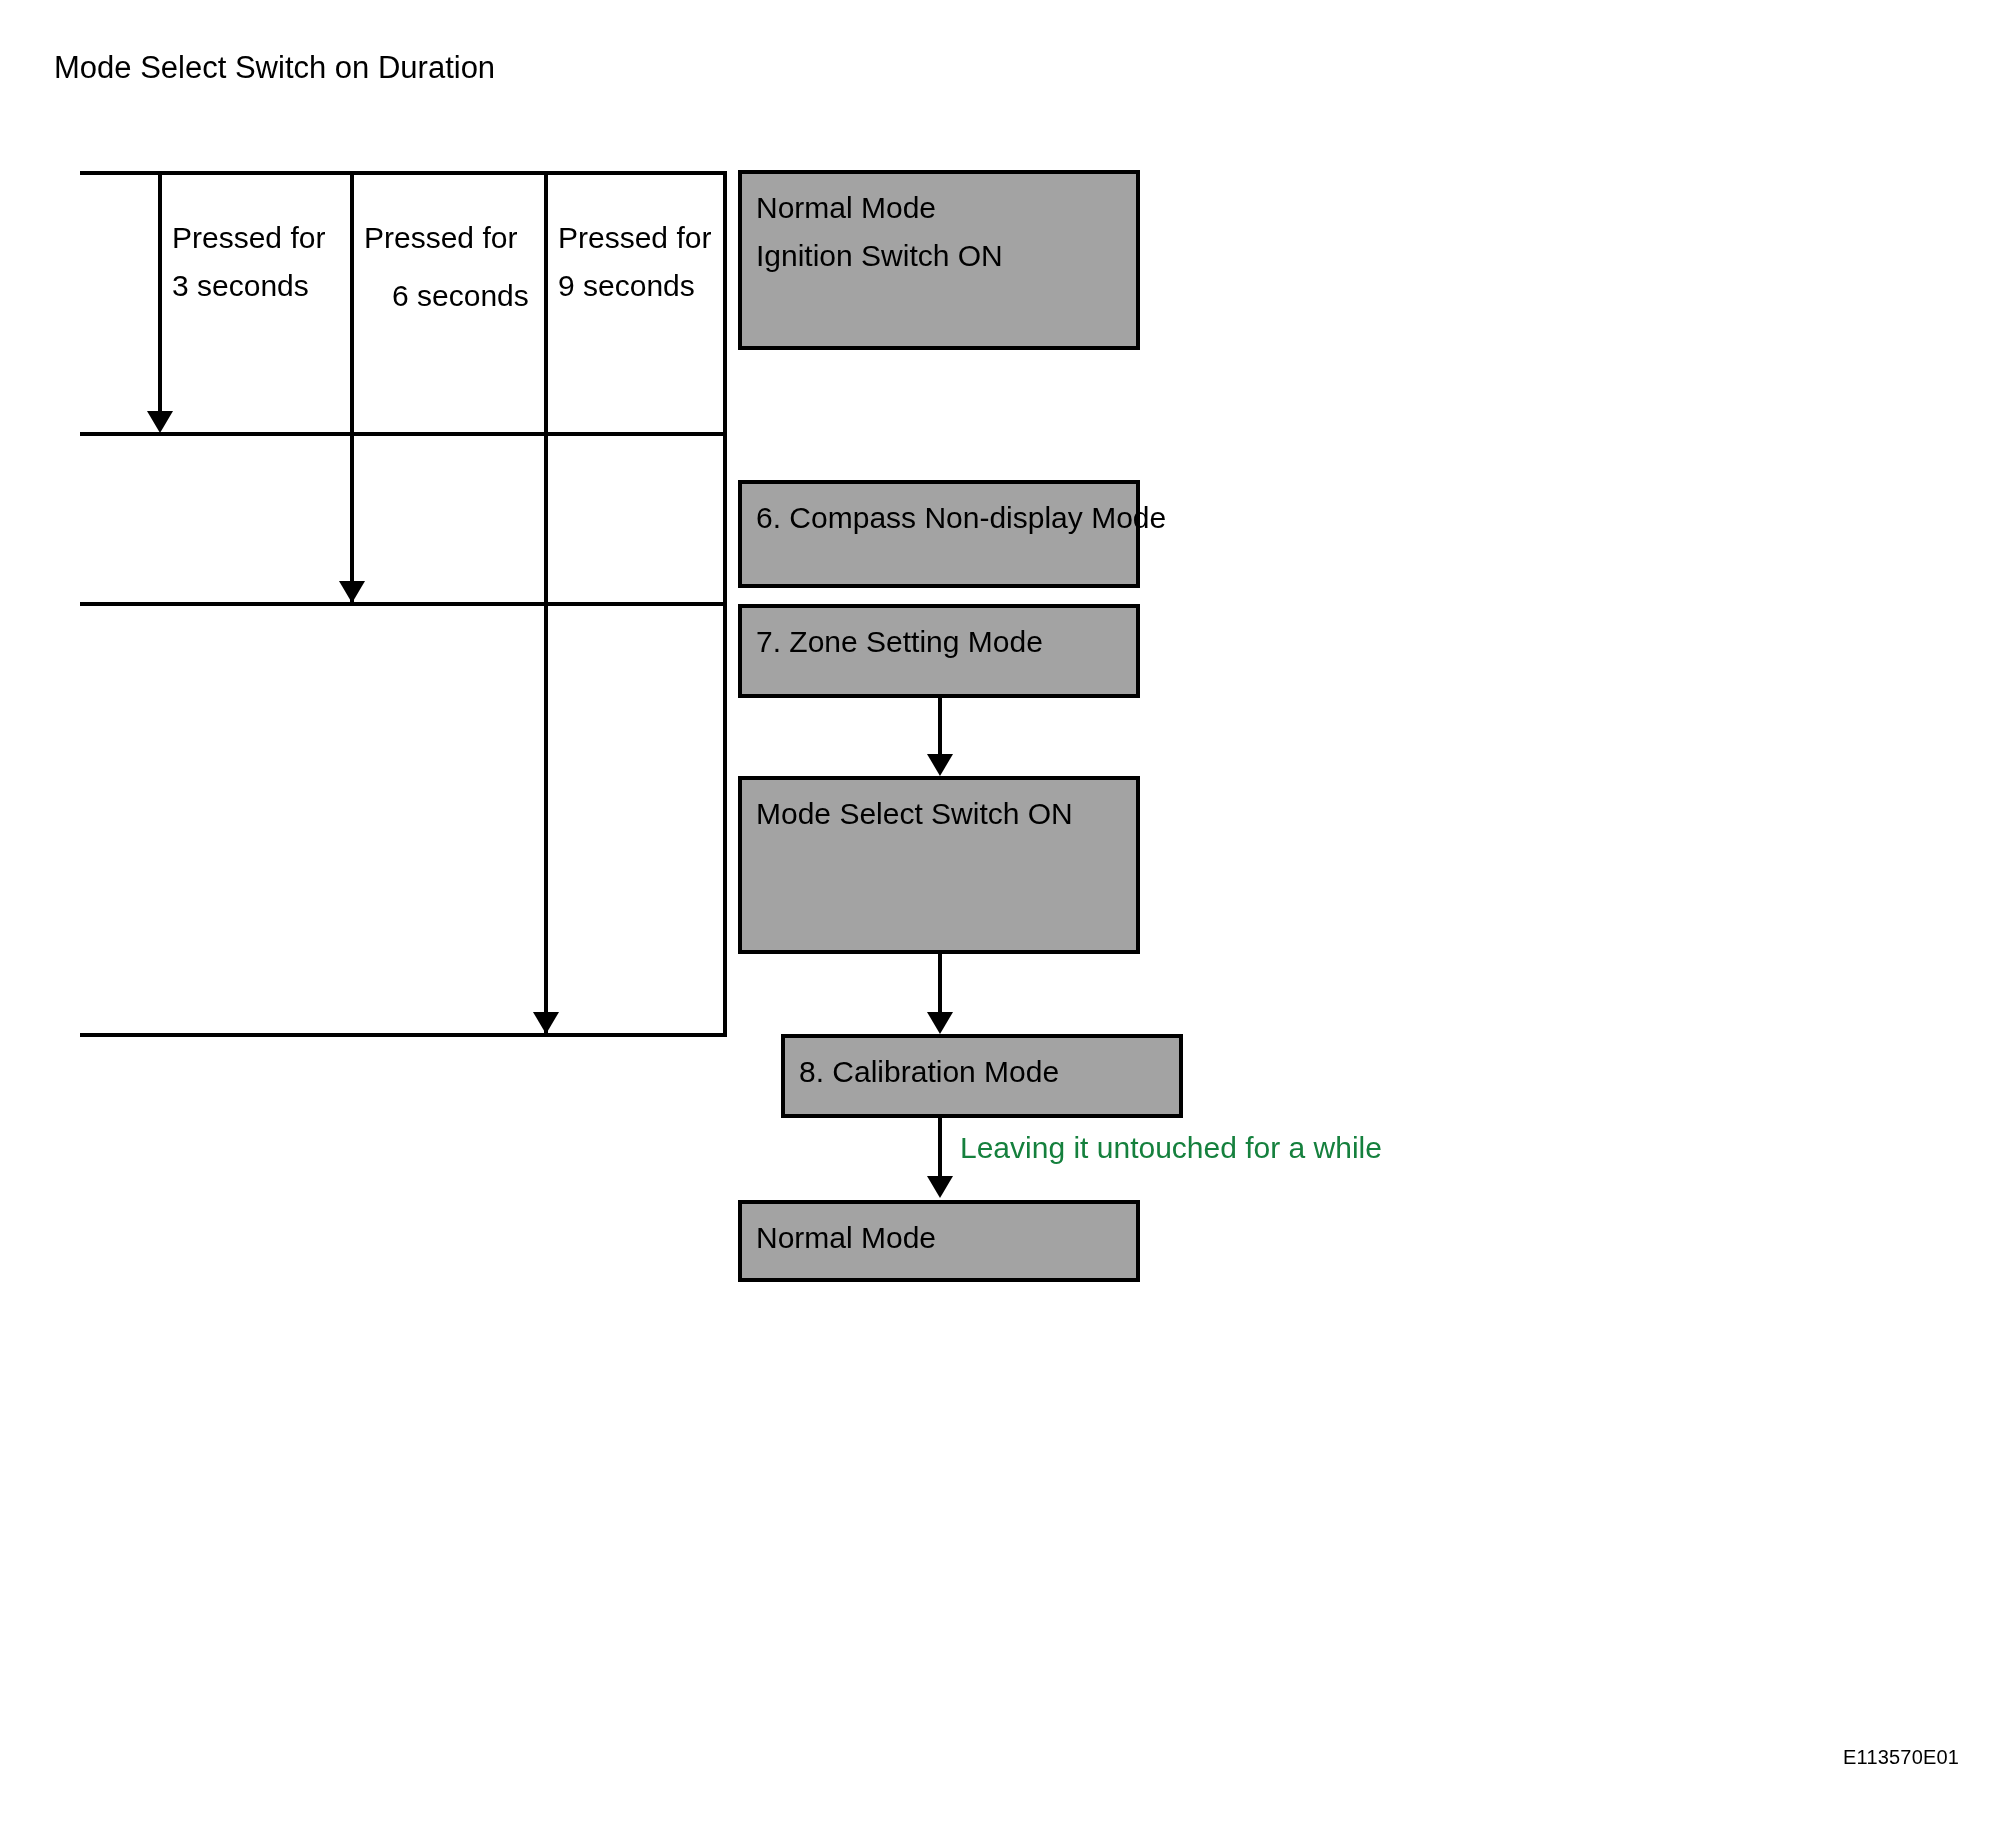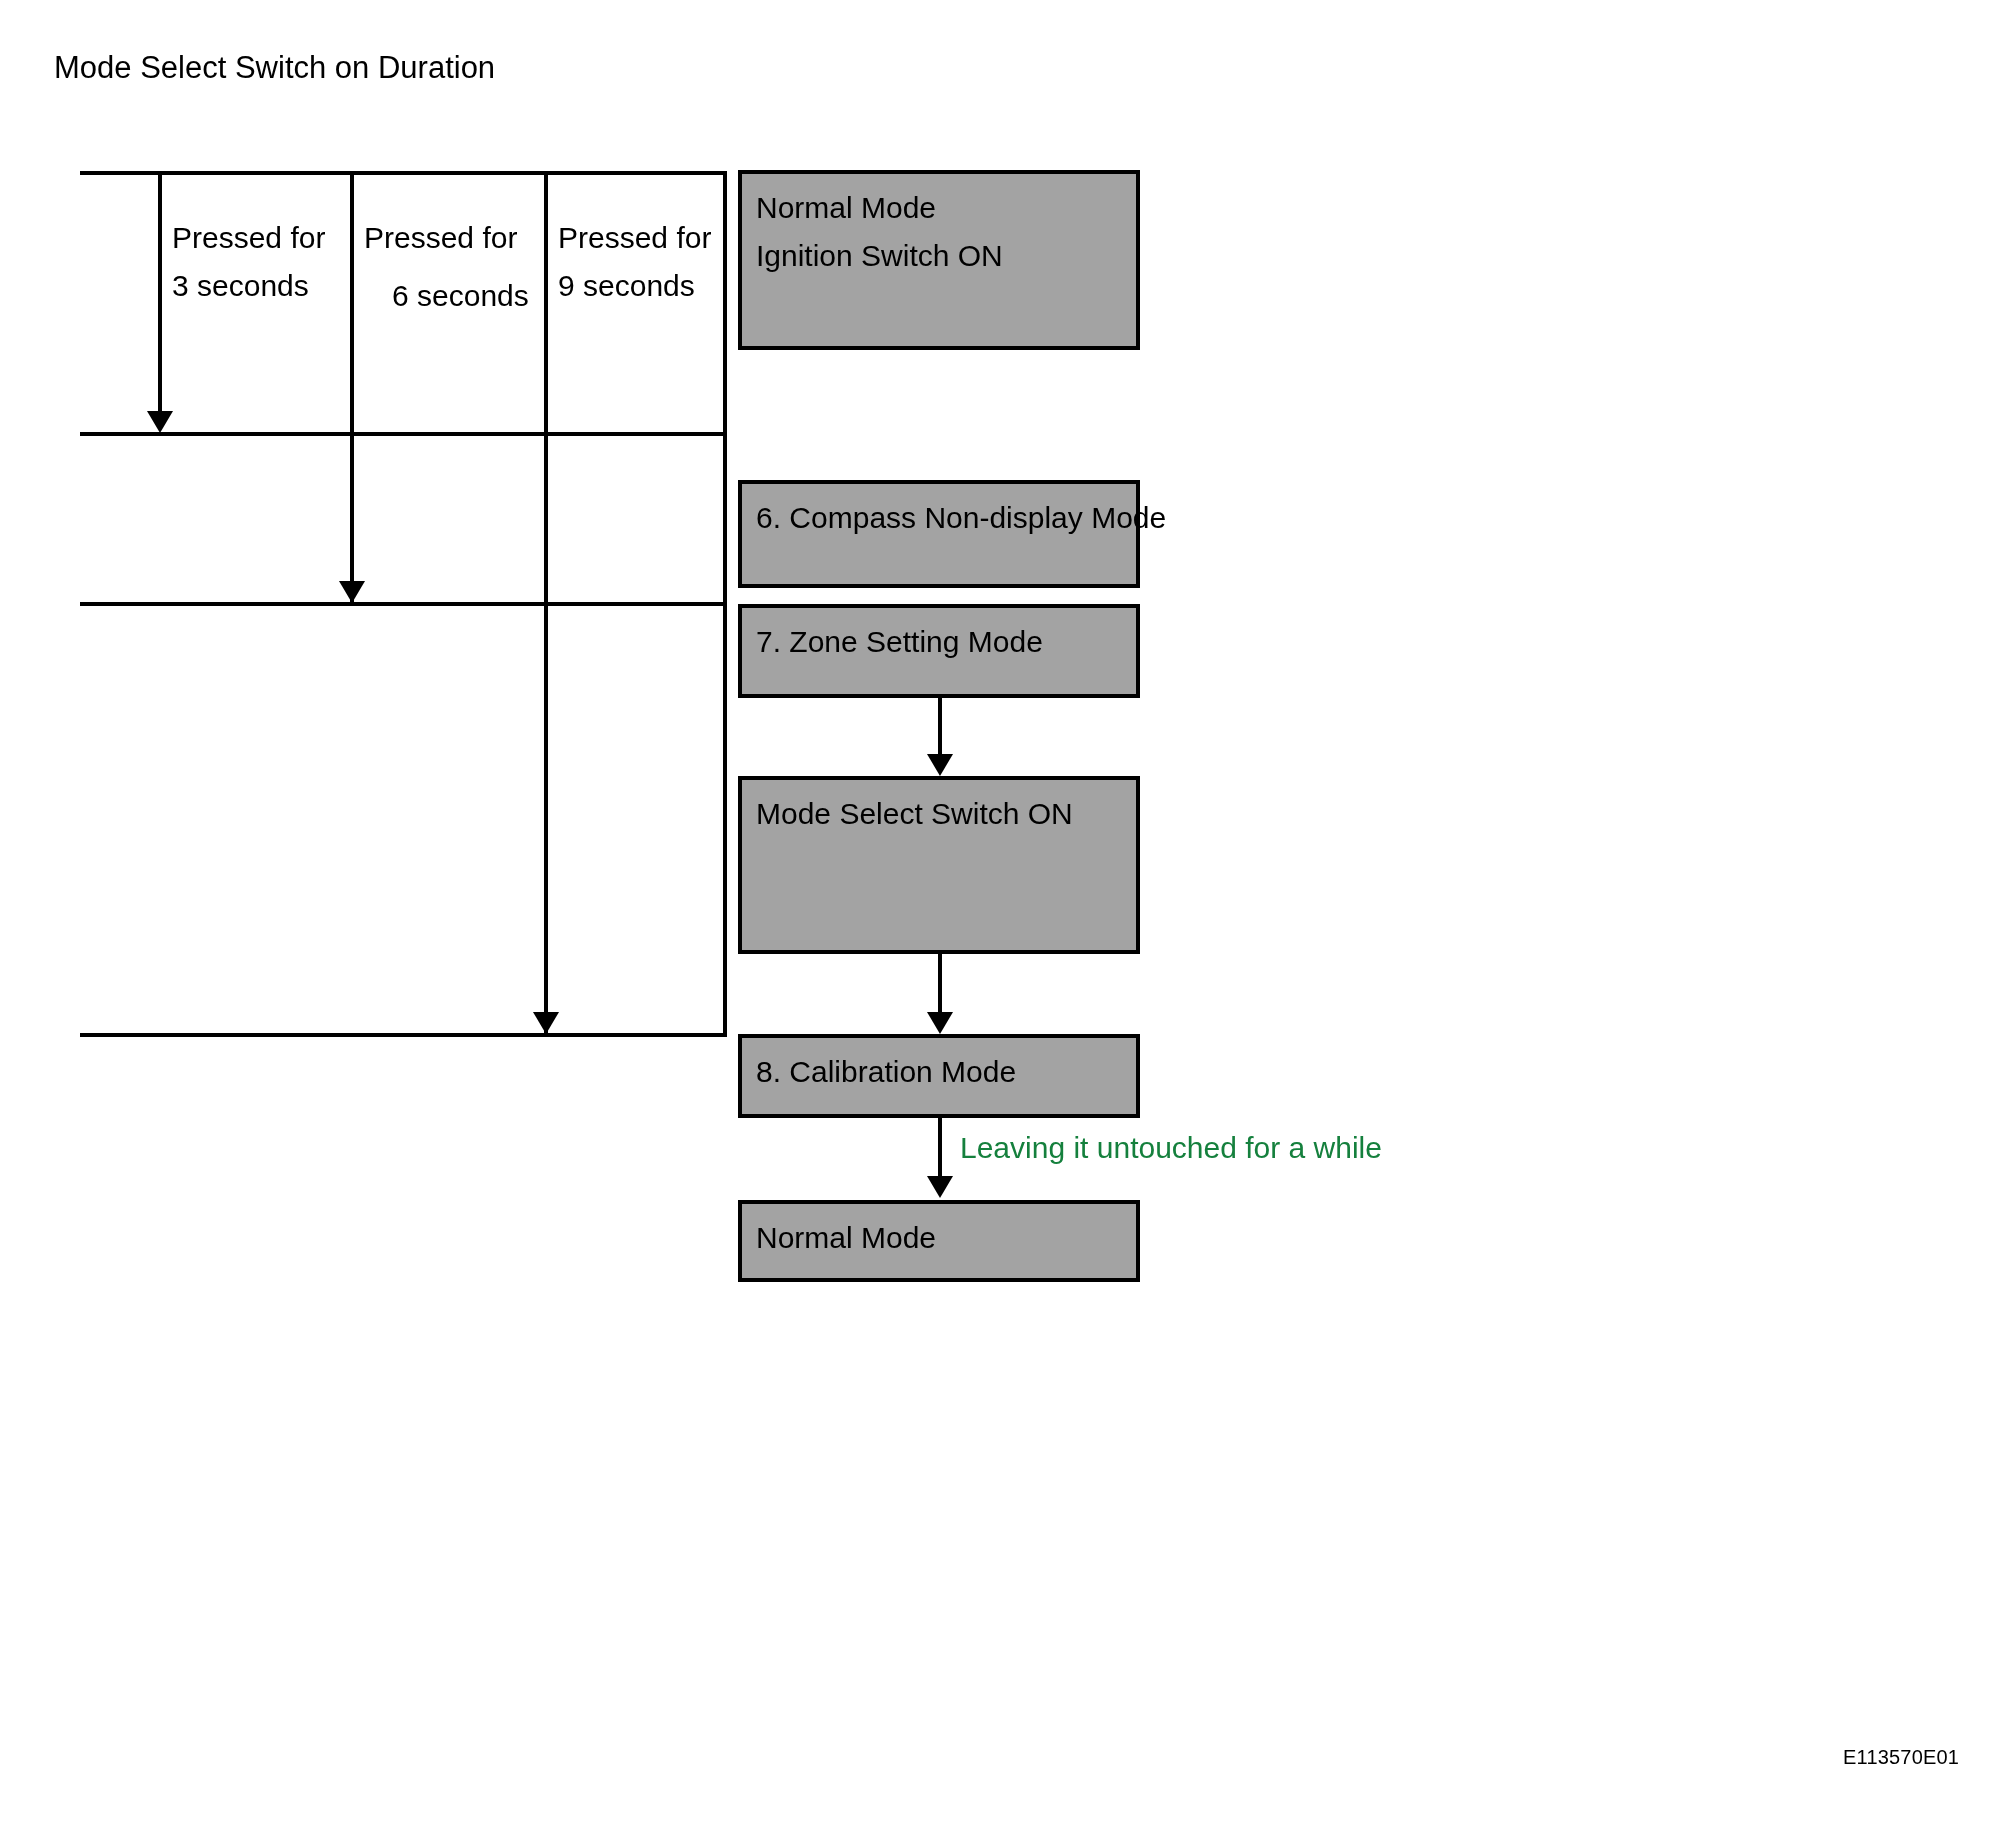--- a/index.html
+++ b/index.html
@@ -141,21 +141,21 @@
   <div class="arrow-stem" style="left:938px; top:698px; height:60px;"></div>
   <div class="arrow-head-down" style="left:927px; top:754px;"></div>
 
   <div class="box" style="left:738px; top:776px; width:402px; height:178px;">
     <div class="line">Mode Select Switch ON</div>
   </div>
 
   <div class="arrow-stem" style="left:938px; top:954px; height:62px;"></div>
   <div class="arrow-head-down" style="left:927px; top:1012px;"></div>
 
-  <div class="box" style="left:738px; top:1034px; width:402px; height:84px;">
+  <div class="box" style="left:781px; top:1034px; width:402px; height:84px;">
     <div class="line">8. Calibration Mode</div>
   </div>
 
   <div class="arrow-stem" style="left:938px; top:1118px; height:62px;"></div>
   <div class="arrow-head-down" style="left:927px; top:1176px;"></div>
 
   <div class="annot" style="left:960px; top:1128px;">Leaving it untouched for a while</div>
 
   <div class="box" style="left:738px; top:1200px; width:402px; height:82px;">
     <div class="line">Normal Mode</div>

